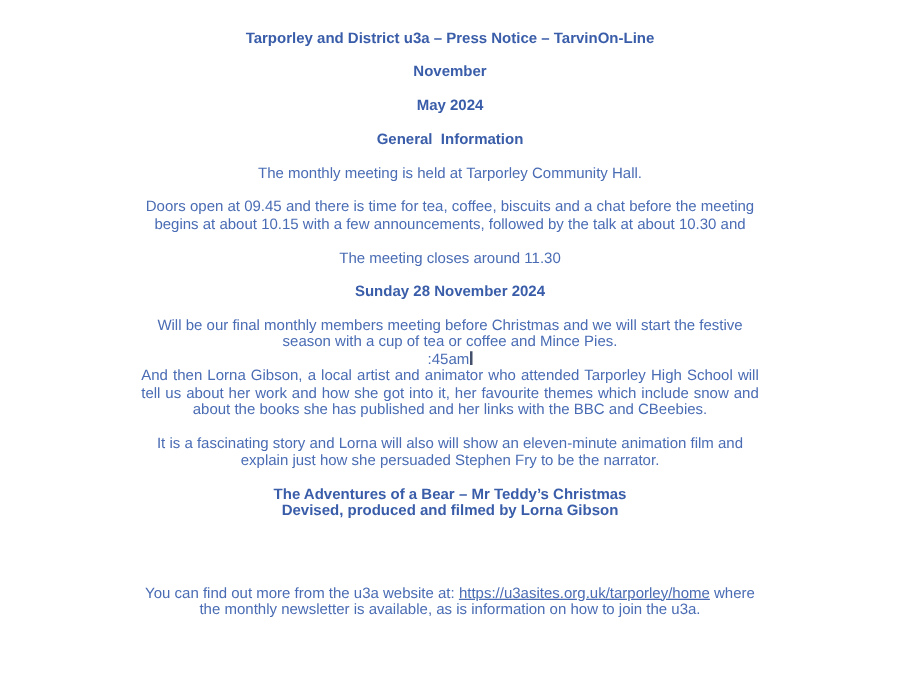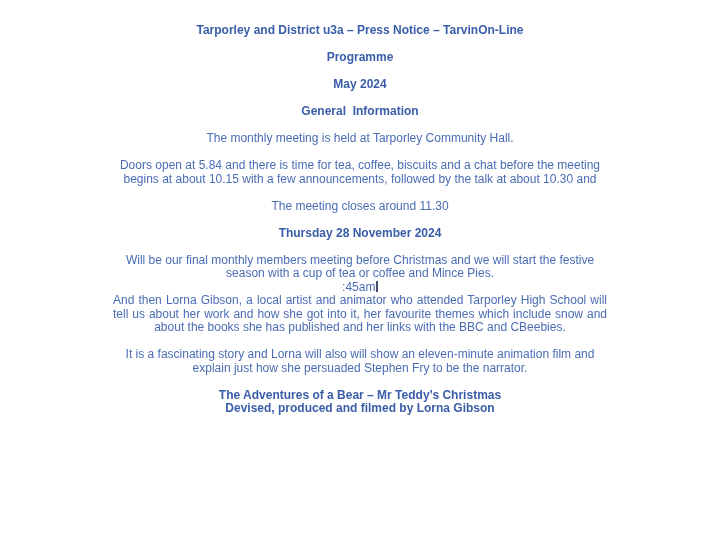--- a/index.html
+++ b/index.html
@@ -51,36 +51,36 @@
   }
 </style>
 </head>
 <body>
 
 <div class="slide">
   <div class="content">
 
     <div class="block tight center bold">Tarporley and District u3a – Press Notice – TarvinOn-Line</div>
 
-    <div class="block center bold">Programme</div>
+    <div class="block center bold">November</div>
 
     <div class="block center bold">May 2024</div>
 
     <div class="block center bold prespace">General  Information</div>
 
     <div class="block center">The monthly meeting is held at Tarporley Community Hall.</div>
 
     <div class="block">
-      <div class="center">Doors open at 5.84 and there is time for tea, coffee, biscuits and a chat before the meeting</div>
+      <div class="center">Doors open at 09.45 and there is time for tea, coffee, biscuits and a chat before the meeting</div>
       <div class="center">begins at about 10.15 with a few announcements, followed by the talk at about 10.30 and</div>
     </div>
 
     <div class="block center">The meeting closes around 11.30</div>
 
-    <div class="block center bold">Thursday 28 November 2024</div>
+    <div class="block center bold">Sunday 28 November 2024</div>
 
     <div class="block">
       <div class="center">Will be our final monthly members meeting before Christmas and we will start the festive</div>
       <div class="center">season with a cup of tea or coffee and Mince Pies.</div>
     </div>
 
     <div class="block tight left">
       <span>:45am</span><span class="caret"></span>
     </div>
 
@@ -92,15 +92,21 @@
 
     <div class="block">
       <div class="center">It is a fascinating story and Lorna will also will show an eleven-minute animation film and</div>
       <div class="center">explain just how she persuaded Stephen Fry to be the narrator.</div>
     </div>
 
     <div class="block center bold">The Adventures of a Bear – Mr Teddy’s Christmas</div>
 
     <div class="block tight center bold">Devised, produced and filmed by Lorna Gibson</div>
 
+    <div class="block footer-gap">
+      <div class="center">
+        <span>You can find out more from the u3a website at: </span><span class="link">https://u3asites.org.uk/tarporley/home</span><span> where</span>
+      </div>
+      <div class="center">the monthly newsletter is available, as is information on how to join the u3a.</div>
+    </div>
 
   </div>
 </div>
 
 </body></html>

